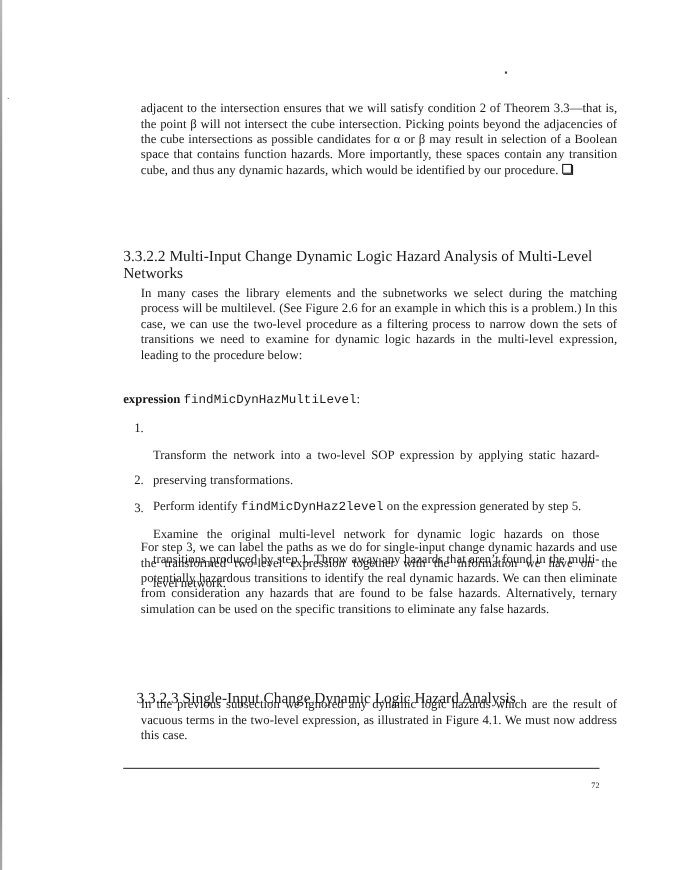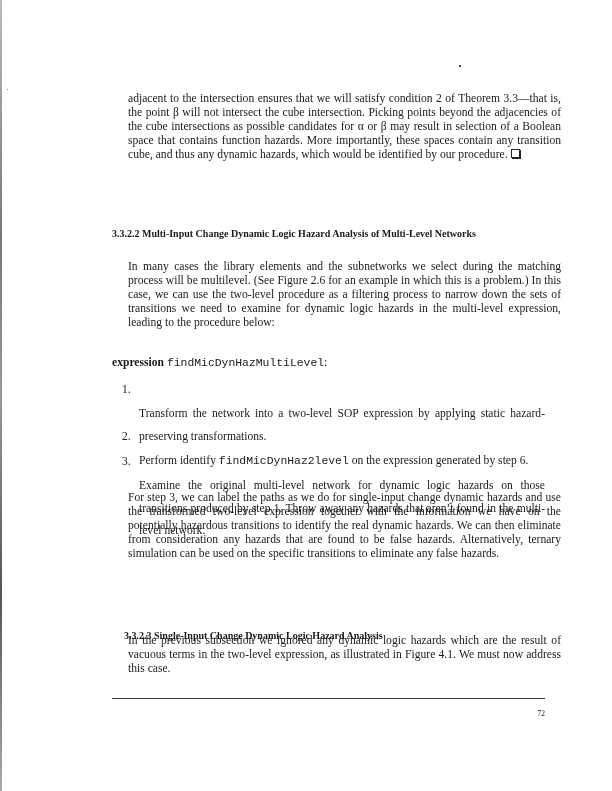--- a/index.html
+++ b/index.html
@@ -12,21 +12,21 @@
       background: linear-gradient(to bottom, #bbb 0%, #777 30%, #999 50%, #555 75%, #aaa 100%);
     }
     .speck { position: absolute; width: 2px; height: 2px; background: #444; }
     .page { position: absolute; left: 112px; top: 0; width: 433px; }
     .para {
       position: absolute; left: 16px; width: 433px;
       font-size: 11.6px; line-height: 14px; text-align: justify;
     }
     .heading {
       position: absolute; left: 0; width: 433px;
-      font-weight: bold; font-size: 10px; line-height: 16px;
+      font-weight: normal; font-size: 14px; line-height: 16px;
     }
     .proc { position: absolute; left: 0; font-size: 11.6px; line-height: 16px; }
     .proc b { font-weight: bold; }
     .mono { font-family: "Liberation Mono", "DejaVu Sans Mono", monospace; font-size: 11.4px; text-align: right; }
     .step {
       position: absolute; left: 10px; width: 423px; font-size: 11.6px; line-height: 22.6px;
       text-align: justify;
     }
     .step .num { position: absolute; left: 0; top: 0; width: 16px; }
     .step .body { display: block; margin-left: 17px; margin-top: 24px; }
@@ -63,21 +63,21 @@
     <span class="mono">findMicDynHazMultiLevel</span><span>:</span>
   </div>
 
   <div class="step" style="top:379px;">
     <span class="num">1.</span>
     <span class="body">Transform the network into a two-level SOP expression by applying static hazard-preserving transformations.</span>
   </div>
 
   <div class="step" style="top:426px;">
     <span class="num">2.</span>
-    <span class="body"><span>Perform identify </span><span class="mono">findMicDynHaz2level</span><span> on the expression generated by step 6.</span></span>
+    <span class="body"><span>Perform identify </span><span class="mono">findMicDynHaz2level</span><span> on the expression generated by step 5.</span></span>
   </div>
 
   <div class="step" style="top:451px;">
     <span class="num">3.</span>
     <span class="body">Examine the original multi-level network for dynamic logic hazards on those transitions produced by step 1. Throw away any hazards that aren’t found in the multi-level network.</span>
   </div>
 
   <p class="para" style="top:491px;margin:0;">For step 3, we can label the paths as we do for single-input change dynamic hazards and use the transformed two-level expression together with the information we have on the potentially hazardous transitions to identify the real dynamic hazards. We can then eliminate from consideration any hazards that are found to be false hazards. Alternatively, ternary simulation can be used on the specific transitions to eliminate any false hazards.</p>
 
   <h3 class="heading" style="top:616px;margin:12px;">3.3.2.3 Single-Input Change Dynamic Logic Hazard Analysis</h3>

